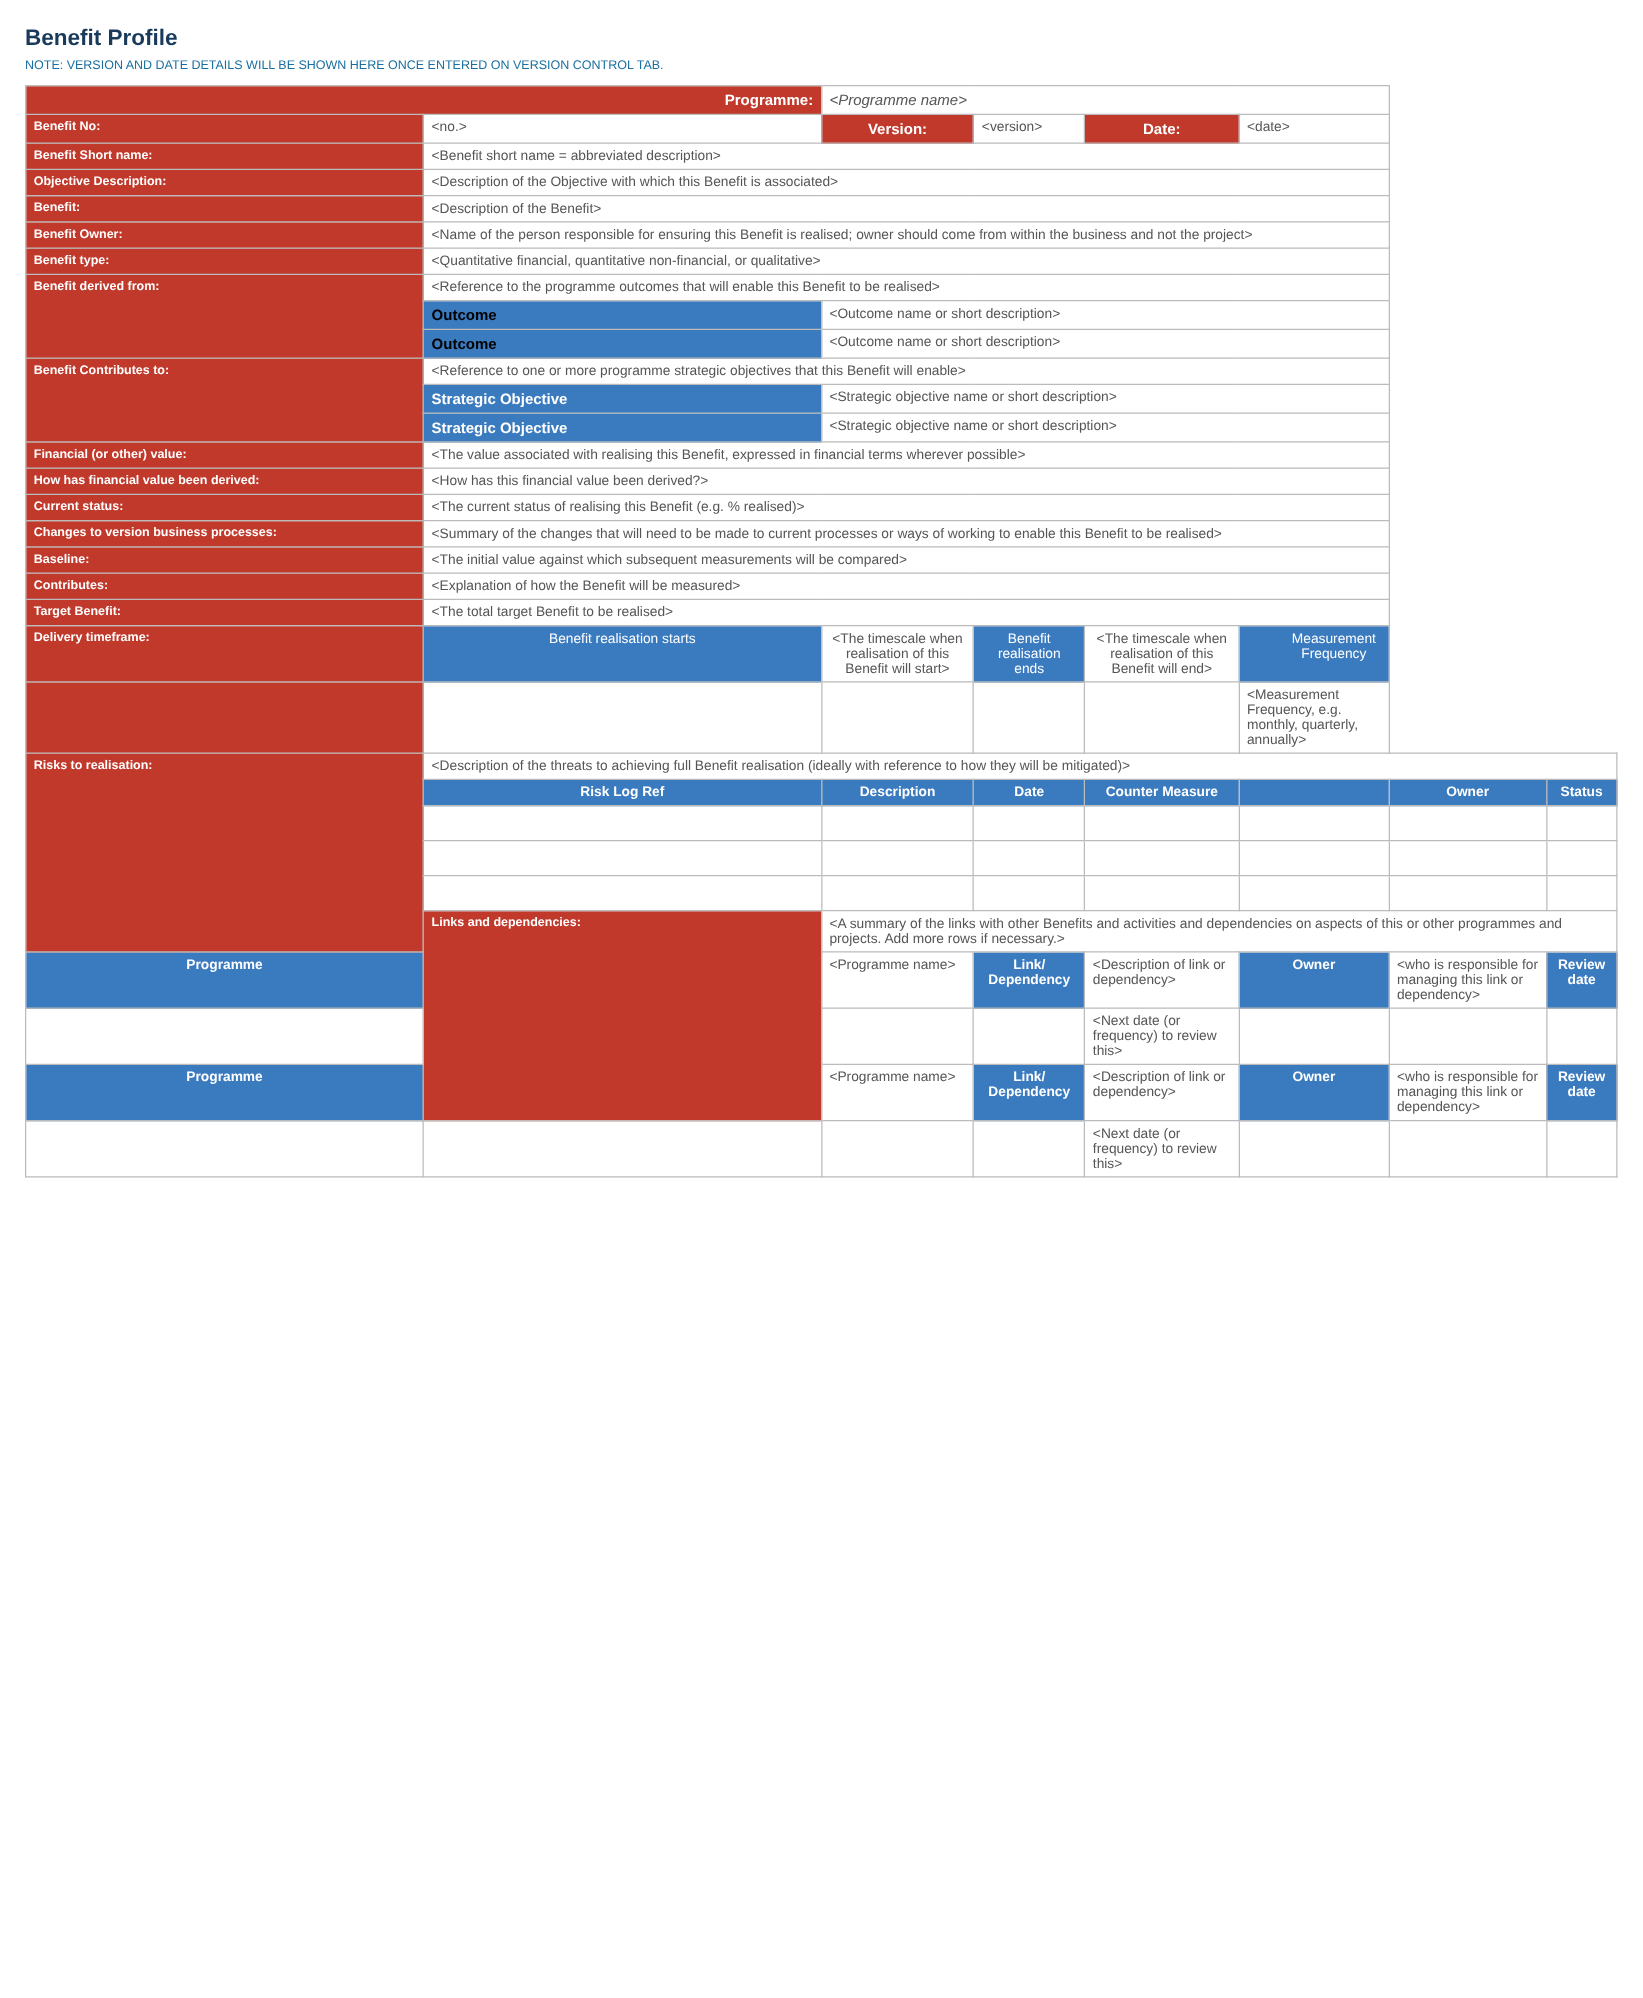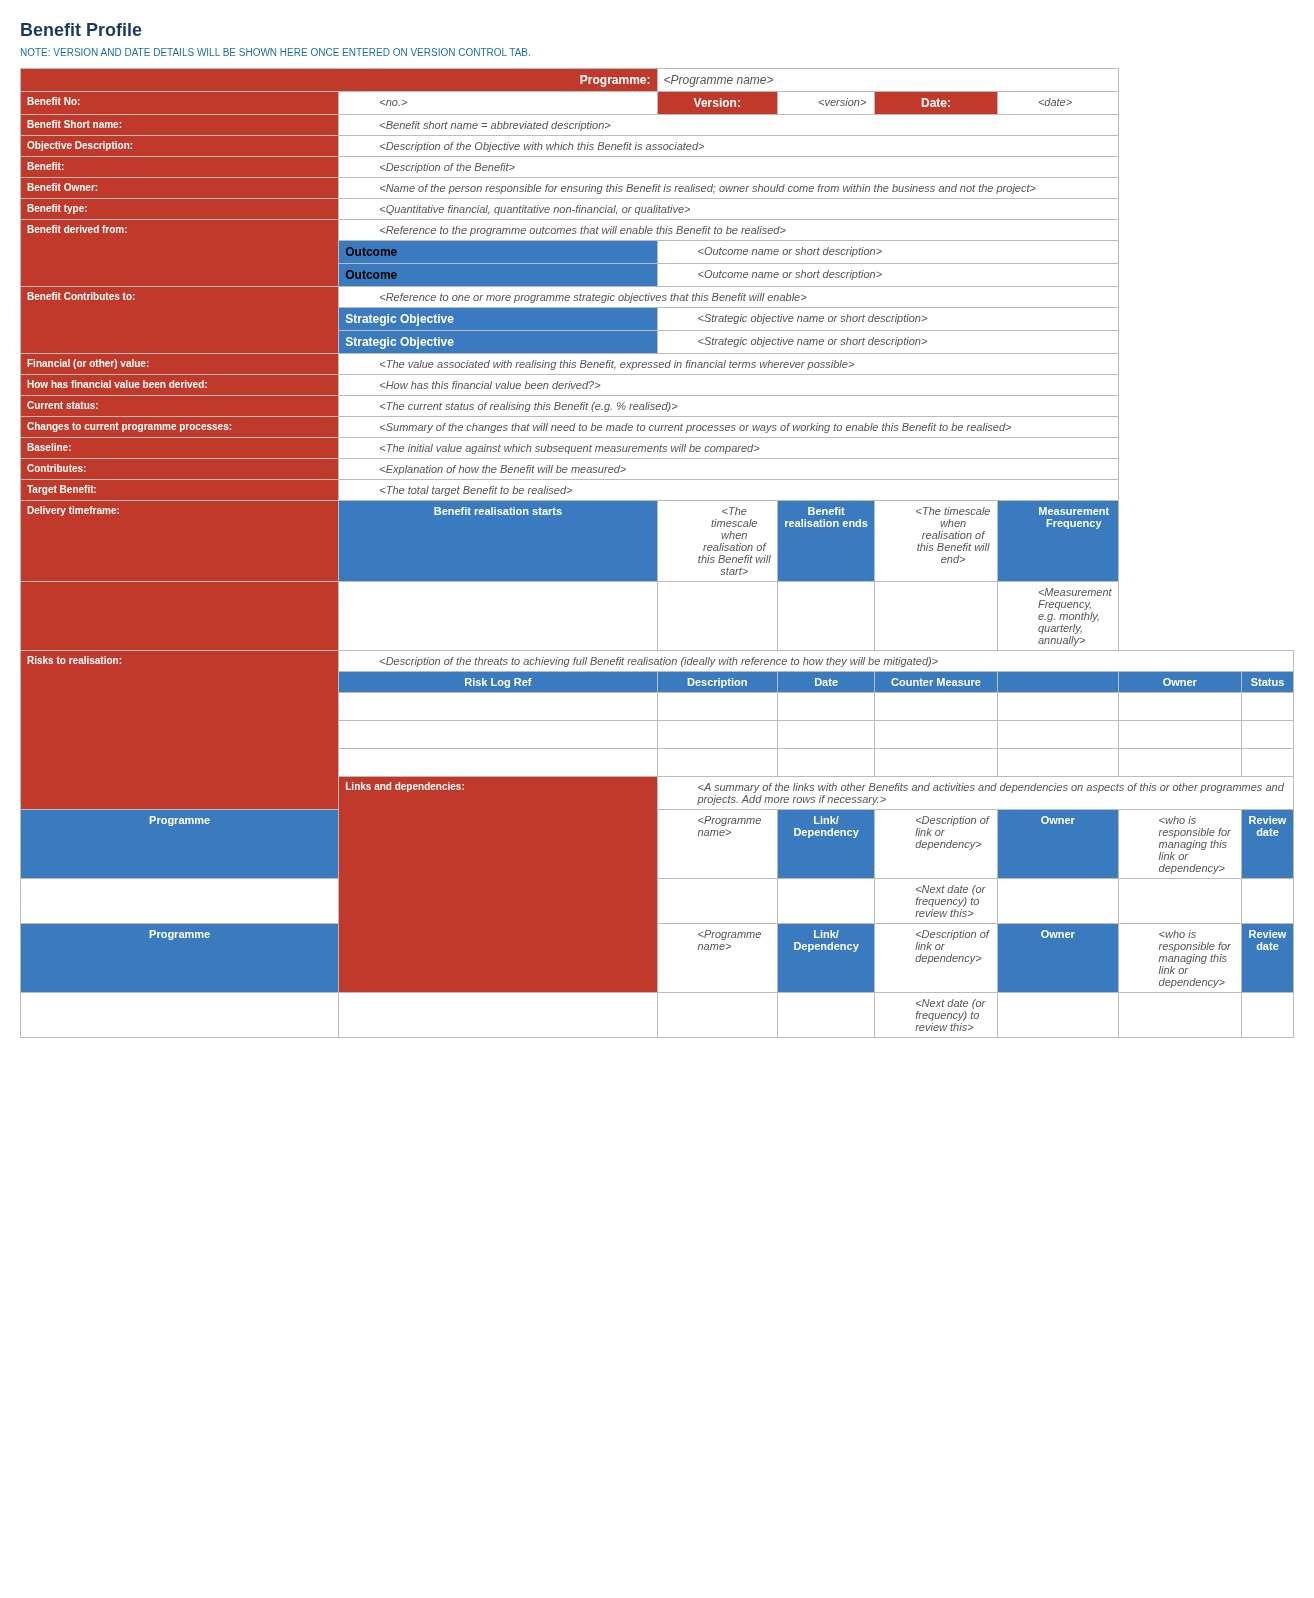--- a/index.html
+++ b/index.html
@@ -2,26 +2,26 @@
 <html><head>
   <meta charset="utf-8">
   <style>
     * { box-sizing: border-box; margin: 0; padding: 0; }
     body { font-family: Arial, sans-serif; font-size: 12px; background: #fff; padding: 20px; color: #222; }
     h1 { color: #1a3a5c; font-size: 18px; font-weight: bold; margin-bottom: 6px; }
     .note { color: #1a6fa0; font-size: 10px; margin-bottom: 10px; }
     table { width: 100%; border-collapse: collapse; }
     td, th { border: 1px solid #bbb; padding: 4px 6px; vertical-align: top; }
     .label-cell { background: #c0392b; color: #fff; font-weight: bold; font-size: 10px; width: 140px; }
-    .italic-cell { color: #555; font-style: italic; font-size: 11px; padding-left: 40px; }
+    .italic-cell { color: #555; font-size: 11px; }
     .prog-name-cell { background: #fff; color: #555; font-style: italic; }
     .white-input { background: #fff; }
     .outcome-label { background: #3a7abf; color: #000000; font-weight: bold; width: 120px; }
     .strat-label { background: #3a7abf; color: #fff; font-weight: bold; width: 140px; }
-    .delivery-label { background: #3a7abf; color: #fff; font-weight: bold; text-align: center; font-size: 11px; }
+    .delivery-label { background: #3a7abf; color: #fff; font-weight: normal; text-align: center; font-size: 11px; }
     .risk-header { background: #3a7abf; color: #fff; font-weight: bold; text-align: center; font-size: 11px; }
     .empty-row td { height: 28px; }
     .links-label { background: #3a7abf; color: #fff; font-weight: bold; text-align: center; font-size: 11px; }
   </style>
 </head>
 <body>
 
 <h1>Benefit Profile</h1>
 <div class="note">NOTE: VERSION AND DATE DETAILS WILL BE SHOWN HERE ONCE ENTERED ON VERSION CONTROL TAB.</div>
 
@@ -102,21 +102,21 @@
     <td class="label-cell">How has financial value been derived:</td>
     <td colspan="5" class="italic-cell">&lt;How has this financial value been derived?&gt;</td>
   </tr>
 
   <tr>
     <td class="label-cell">Current status:</td>
     <td colspan="5" class="italic-cell">&lt;The current status of realising this Benefit (e.g. % realised)&gt;</td>
   </tr>
 
   <tr>
-    <td class="label-cell">Changes to current programme processes:</td>
+    <td class="label-cell">Changes to version business processes:</td>
     <td colspan="5" class="italic-cell">&lt;Summary of the changes that will need to be made to current processes or ways of working to enable this Benefit to be realised&gt;</td>
   </tr>
 
   <tr>
     <td class="label-cell">Baseline:</td>
     <td colspan="5" class="italic-cell">&lt;The initial value against which subsequent measurements will be compared&gt;</td>
   </tr>
 
   <tr>
     <td class="label-cell">Contributes:</td>

